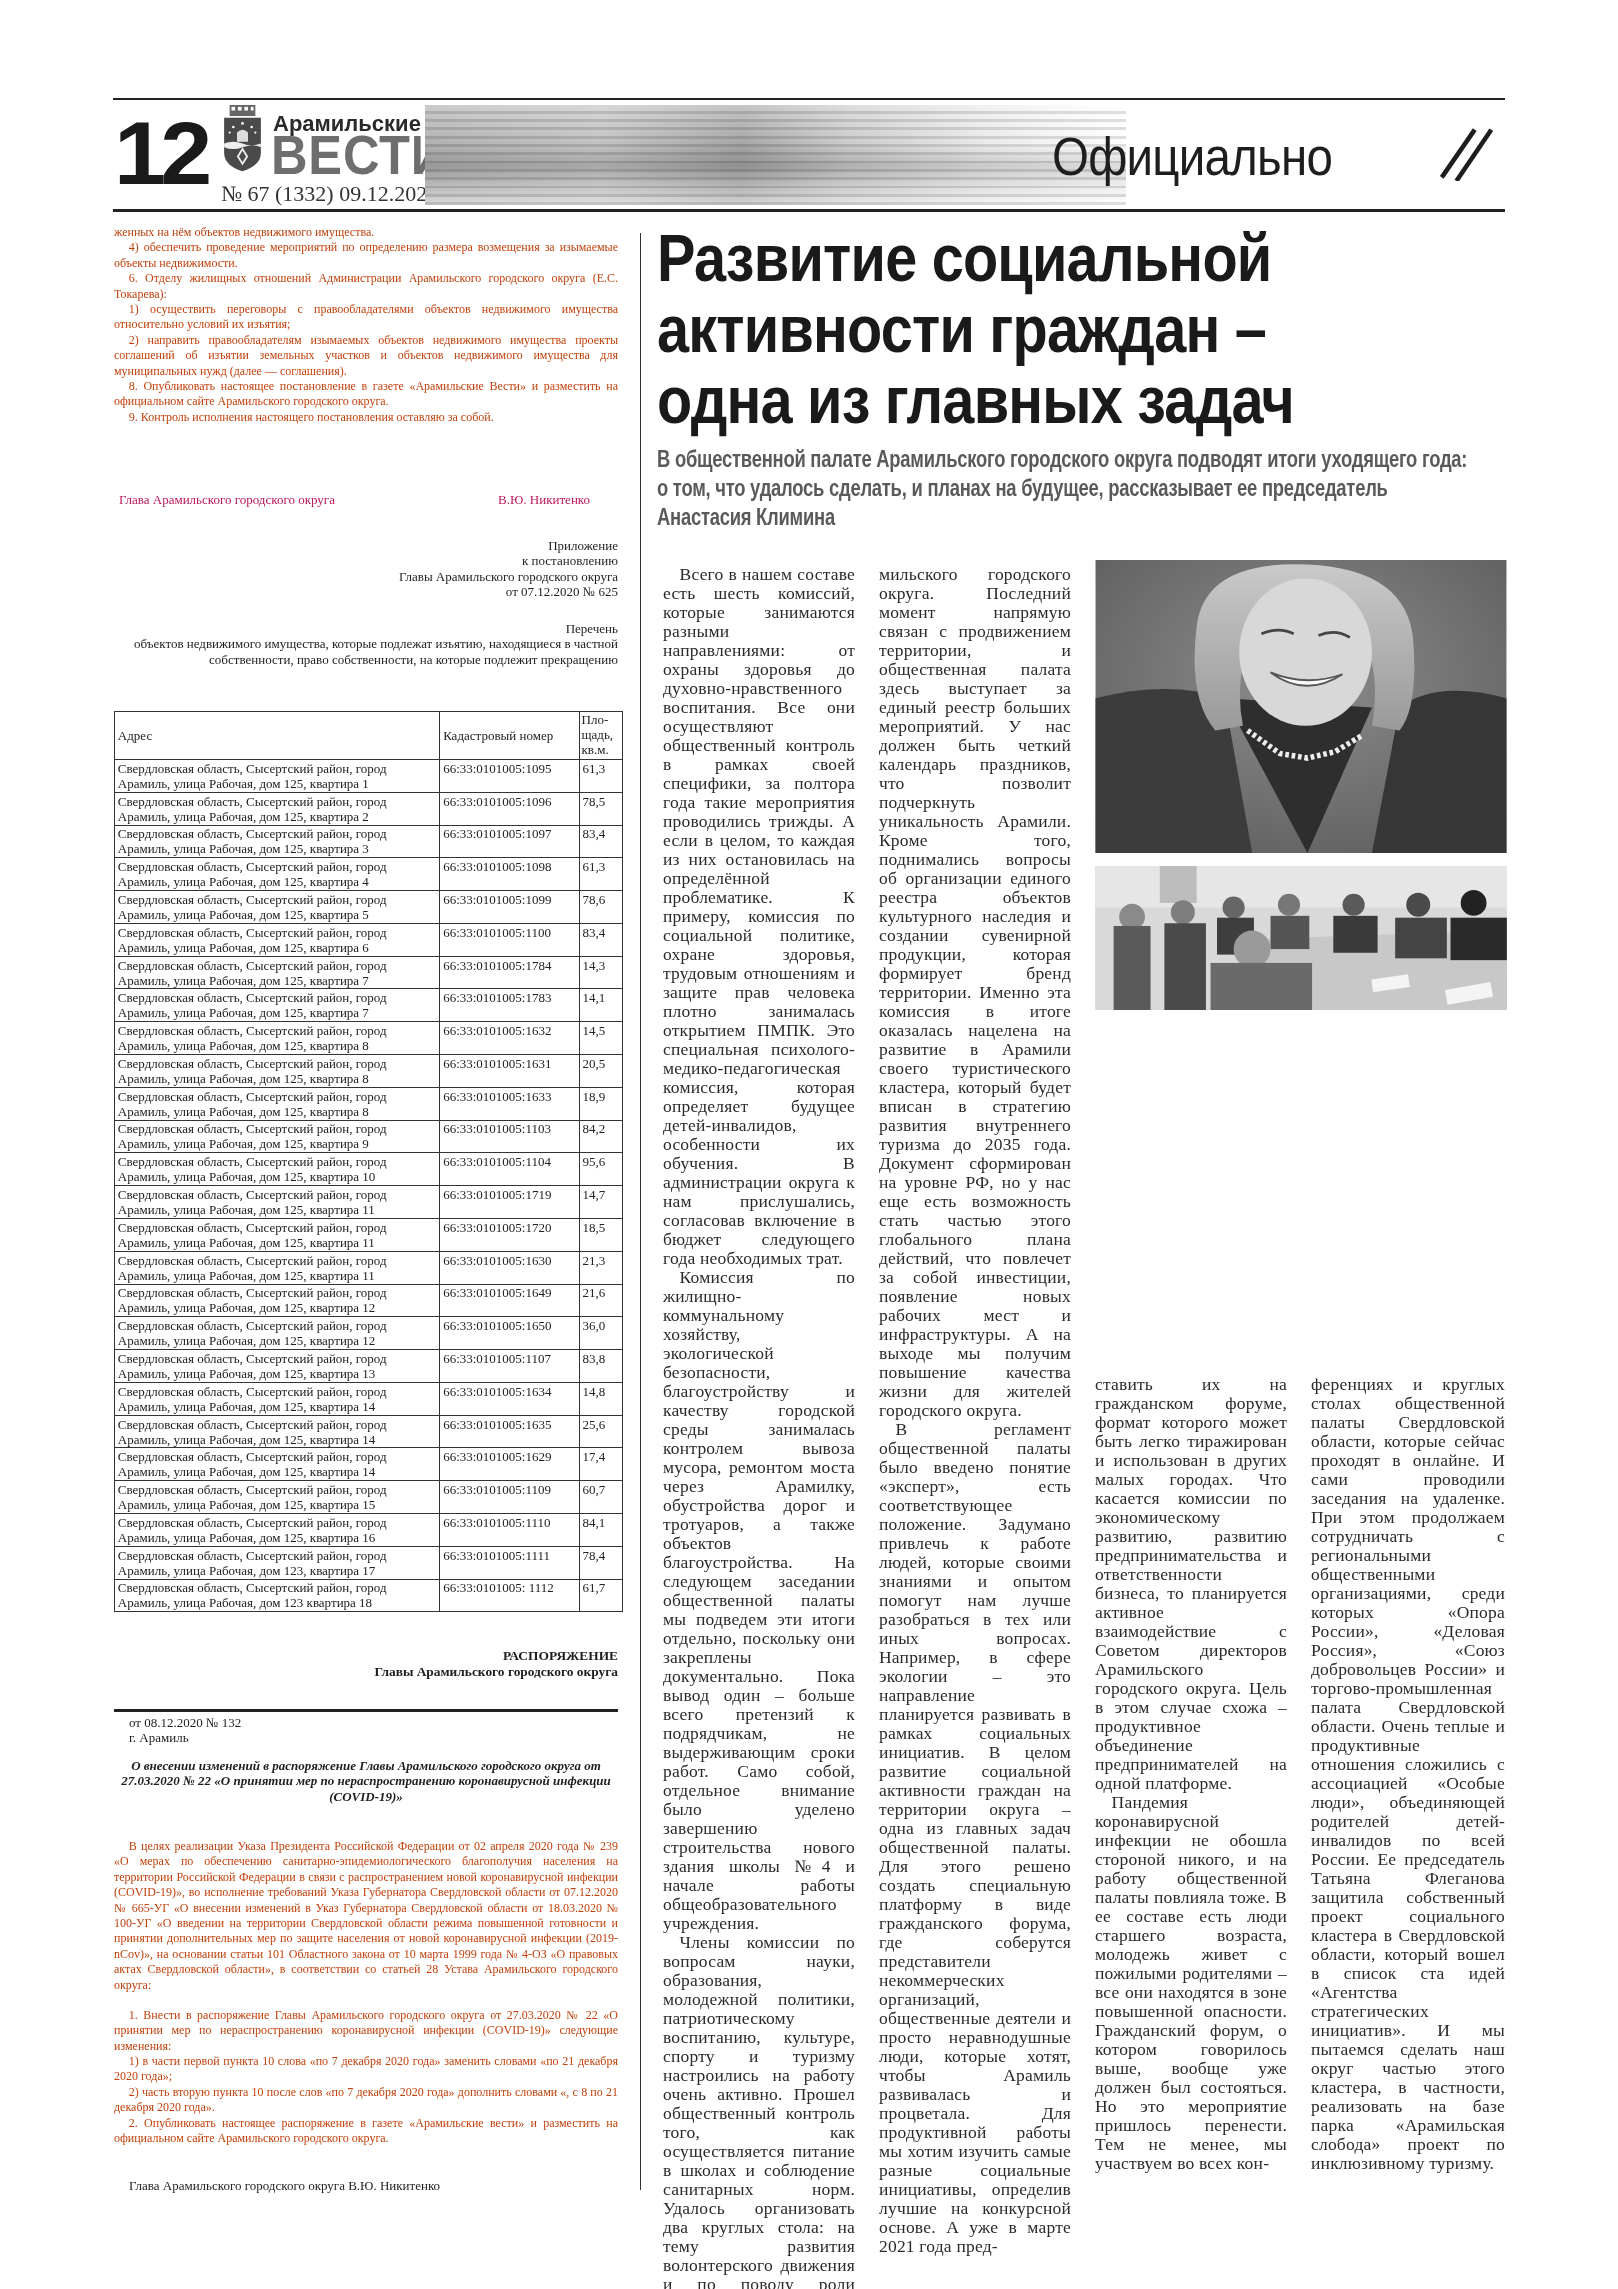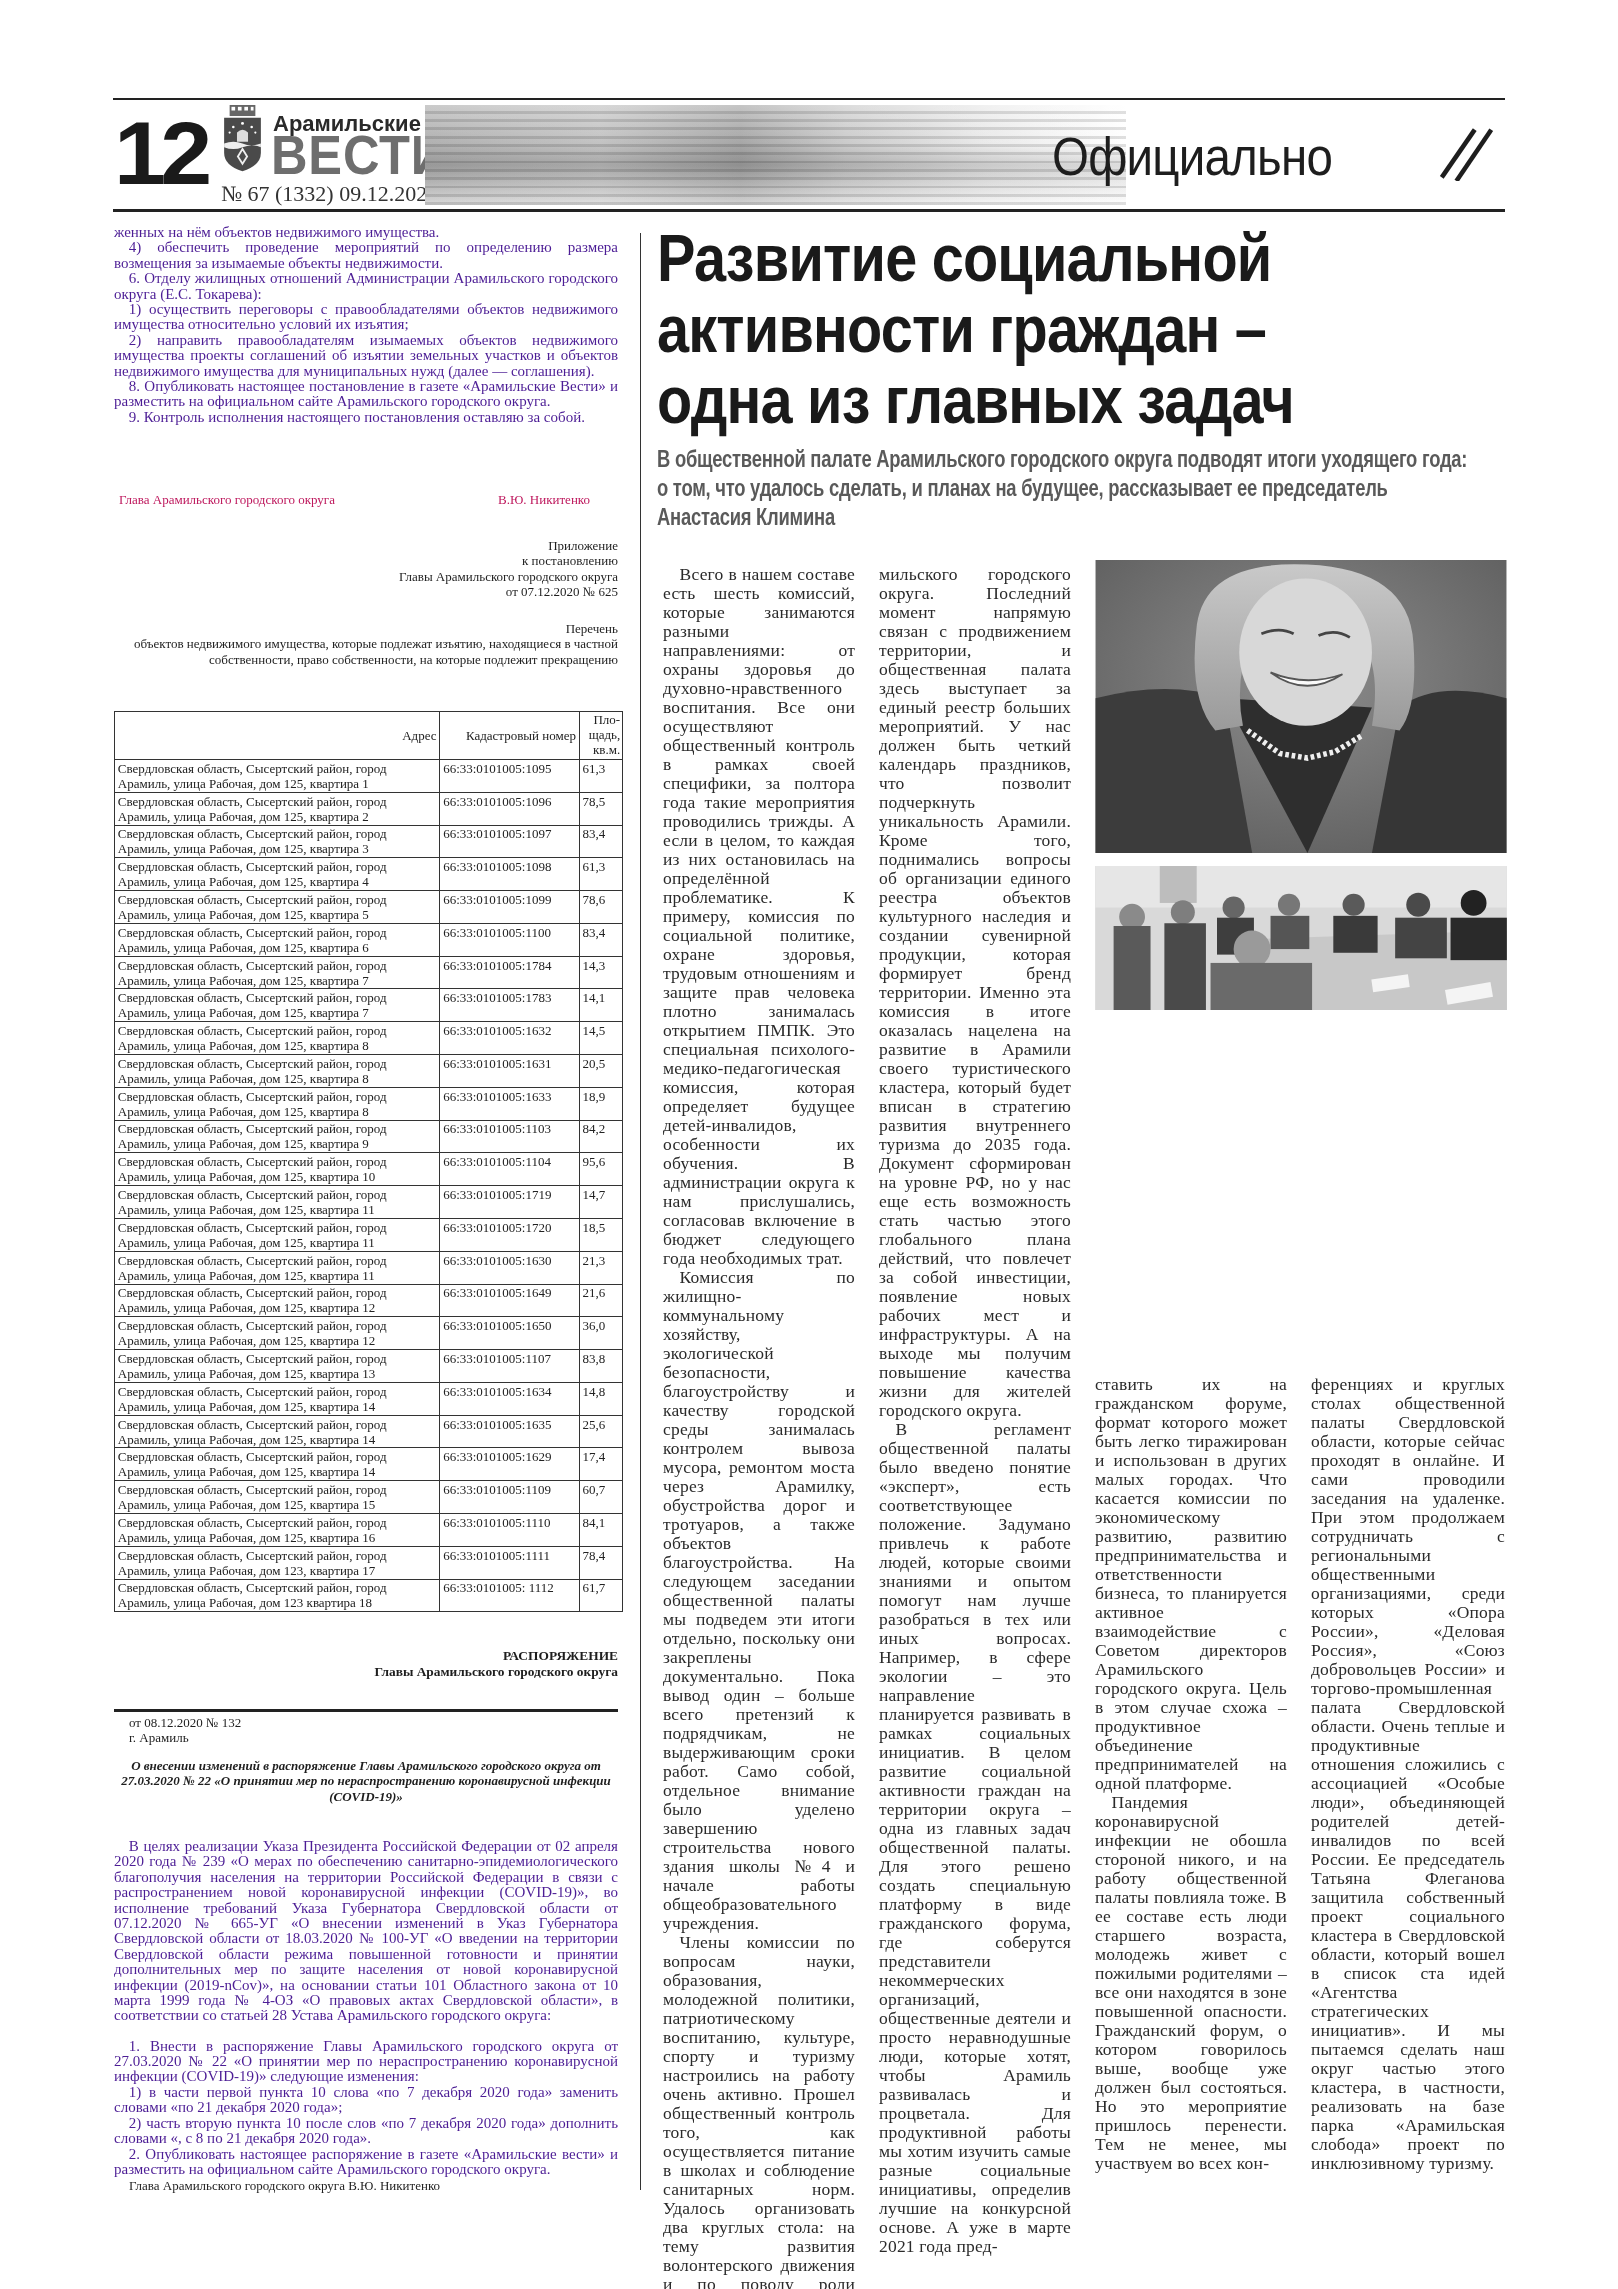--- a/index.html
+++ b/index.html
@@ -16,30 +16,30 @@
   .issue-line { position: absolute; left: 221px; top: 181px; font-family: "Liberation Serif", serif; font-size: 22px; color: #333; }
   .banner-photo { position: absolute; left: 425px; top: 105px; width: 701px; height: 100px;
     background: linear-gradient(90deg, #a9a9a9 0%, #bdbdbd 25%, #9e9e9e 45%, #c6c6c6 60%, #e8e8e8 80%, #ffffff 100%); }
   .banner-photo::before { content: ""; position: absolute; inset: 0;
     background: repeating-linear-gradient(0deg, rgba(80,80,80,.18) 0 2.8px, rgba(255,255,255,.08) 2.8px 8.3px),
                 linear-gradient(180deg, rgba(255,255,255,.35) 0%, rgba(0,0,0,0) 40%, rgba(0,0,0,.15) 60%, rgba(255,255,255,.5) 100%); }
   .section-label { position: absolute; left: 1052px; top: 124px; font-family: "Liberation Sans", sans-serif; font-size: 54px; line-height: 65px; color: #1e1e1e; font-weight: 400; letter-spacing: -0.9px; transform: scaleX(0.88); transform-origin: left; }
   .section-slashes { position: absolute; left: 1438px; top: 126px; width: 57px; height: 55px; }
 
   
-  .legal { position: absolute; left: 114px; width: 504px; font-family: "Liberation Serif", serif; font-size: 15px; line-height: 15.4px; color: #4c1d95; text-align: justify; }
+  .legal { position: absolute; left: 114px; width: 504px; font-family: "Liberation Serif", serif; font-size: 12px; line-height: 15.4px; color: #c2410c; text-align: justify; }
   .legal p { text-indent: 14.8px; }
   .legal p.noindent { text-indent: 0; }
   .sig-row { position: absolute; left: 119px; width: 471px; display: flex; justify-content: space-between; font-size: 13px; color: #be185d; }
   .appendix { position: absolute; left: 277px; top: 538px; width: 341px; text-align: right; font-size: 13px; line-height: 15.4px; }
   .list-title { position: absolute; left: 114px; top: 621px; width: 504px; text-align: right; font-size: 13px; line-height: 15.4px; }
 
   table.objects { position: absolute; left: 114px; top: 711px; width: 509px; border-collapse: collapse; font-size: 13px; line-height: 15px; color: #222; }
   table.objects th, table.objects td { border: 0.9px solid #333; padding: 0.9px 2.8px; vertical-align: top; font-weight: normal; }
-  table.objects th { vertical-align: middle; text-align: right; height: 48px; }
+  table.objects th { vertical-align: middle; text-align: left; height: 48px; }
   table.objects td.addr { width: 301px; }
   table.objects td.cad { width: 129px; white-space: nowrap; }
   table.objects td.area { width: 40px; }
   table.objects th.area-h { line-height: 14.8px; font-size: 13px; padding: 0 1.8px; }
 
   .order-head { position: absolute; left: 114px; top: 1648px; width: 504px; text-align: right; font-weight: bold; font-size: 13.4px; line-height: 15.7px; }
   .order-rule { position: absolute; left: 114px; top: 1709px; width: 504px; height: 2.8px; background: #222; }
   .order-meta { position: absolute; left: 129px; top: 1715px; font-size: 13px; line-height: 15.4px; }
   .order-subject { position: absolute; left: 114px; top: 1758px; width: 504px; text-align: center; font-weight: bold; font-style: italic; font-size: 13px; line-height: 15.4px; }
   .order-body { top: 1839px; }

